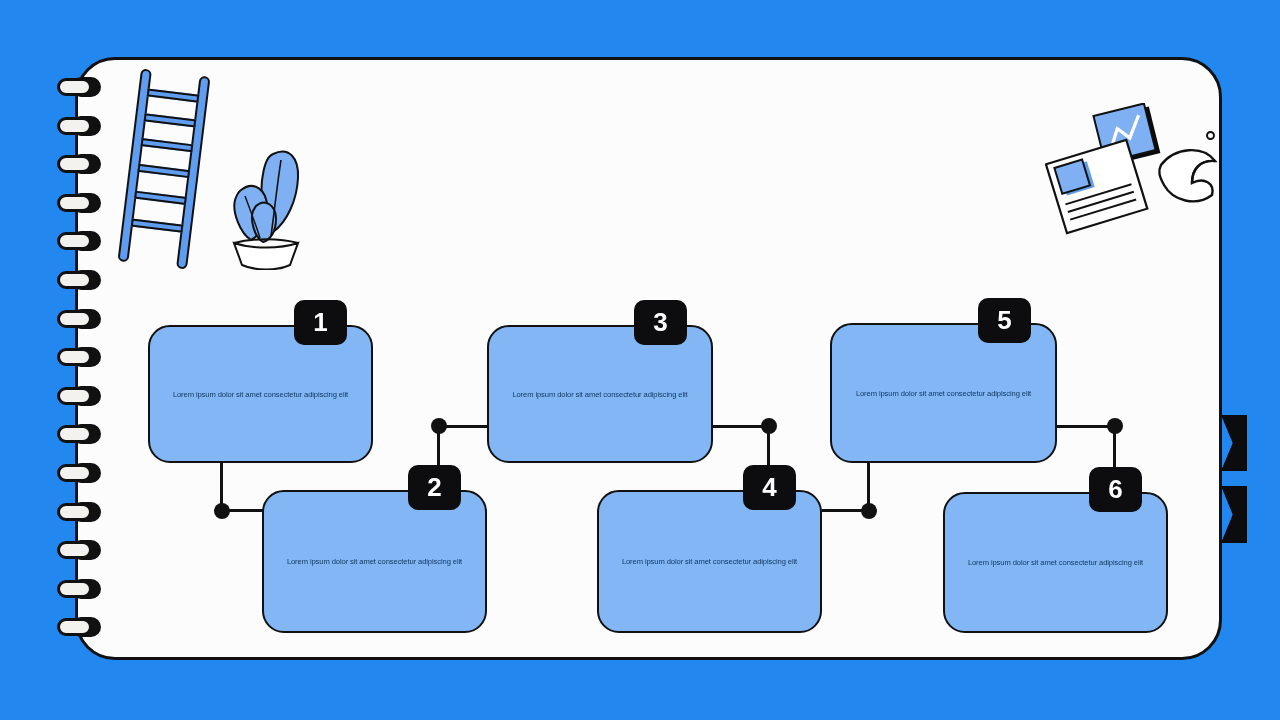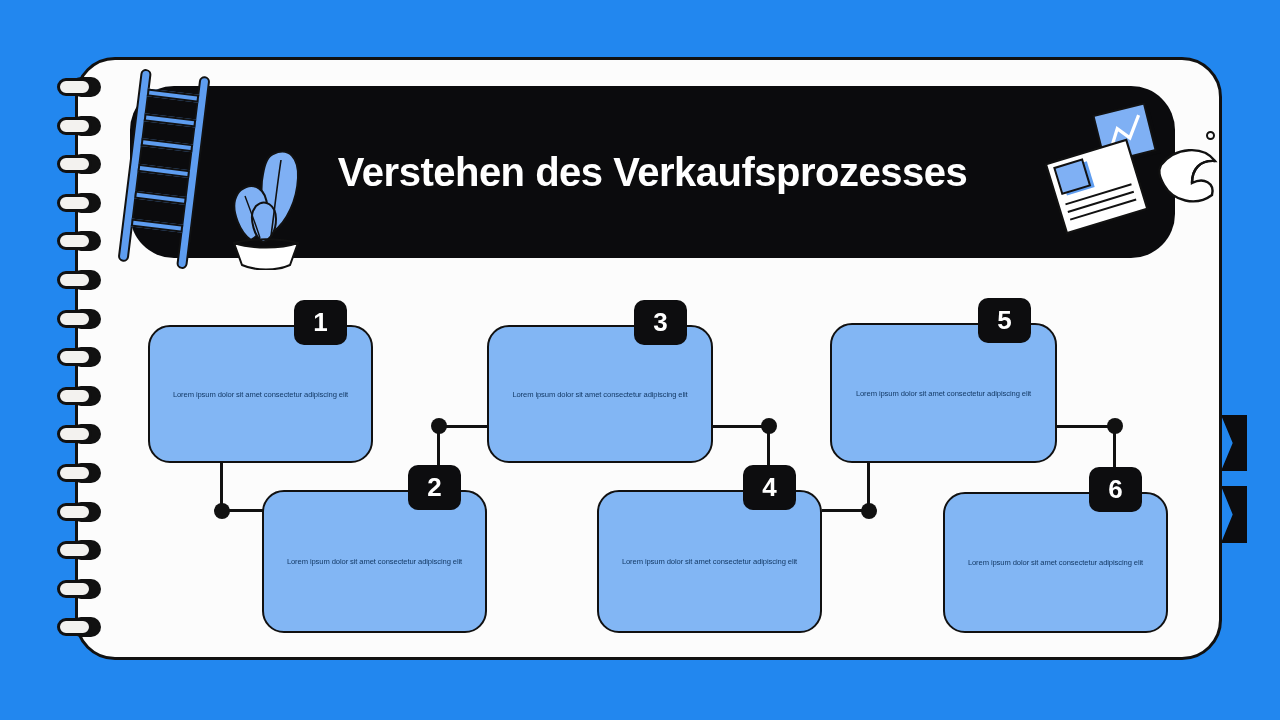--- a/index.html
+++ b/index.html
@@ -118,23 +118,20 @@
       <div class="ring" style="top: 578.8px;">
         <span class="ring-back"></span>
         <span class="ring-front"></span>
       </div>
       <div class="ring" style="top: 617.4px;">
         <span class="ring-back"></span>
         <span class="ring-front"></span>
       </div>
     </div>
 
-  <div class="banner">
-    <span class="title">Verstehen des Verkaufsprozesses</span>
-  </div>
 
   <div class="ladder">
     <div class="rail rail-l"></div>
     <div class="rail rail-r"></div>
     <div class="rung" style="top:19px"></div>
     <div class="rung" style="top:44px"></div>
     <div class="rung" style="top:69px"></div>
     <div class="rung" style="top:95px"></div>
     <div class="rung" style="top:122px"></div>
     <div class="rung" style="top:150px"></div>

